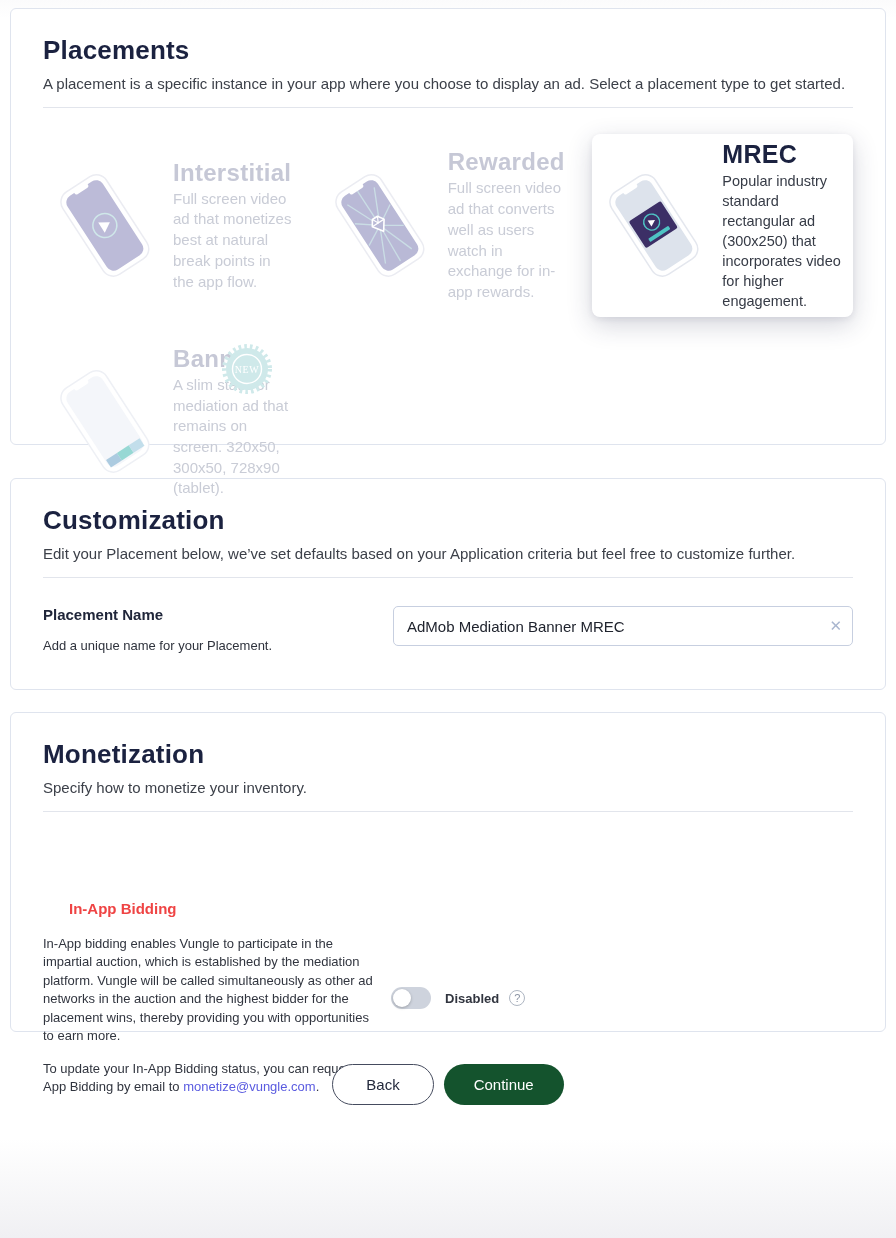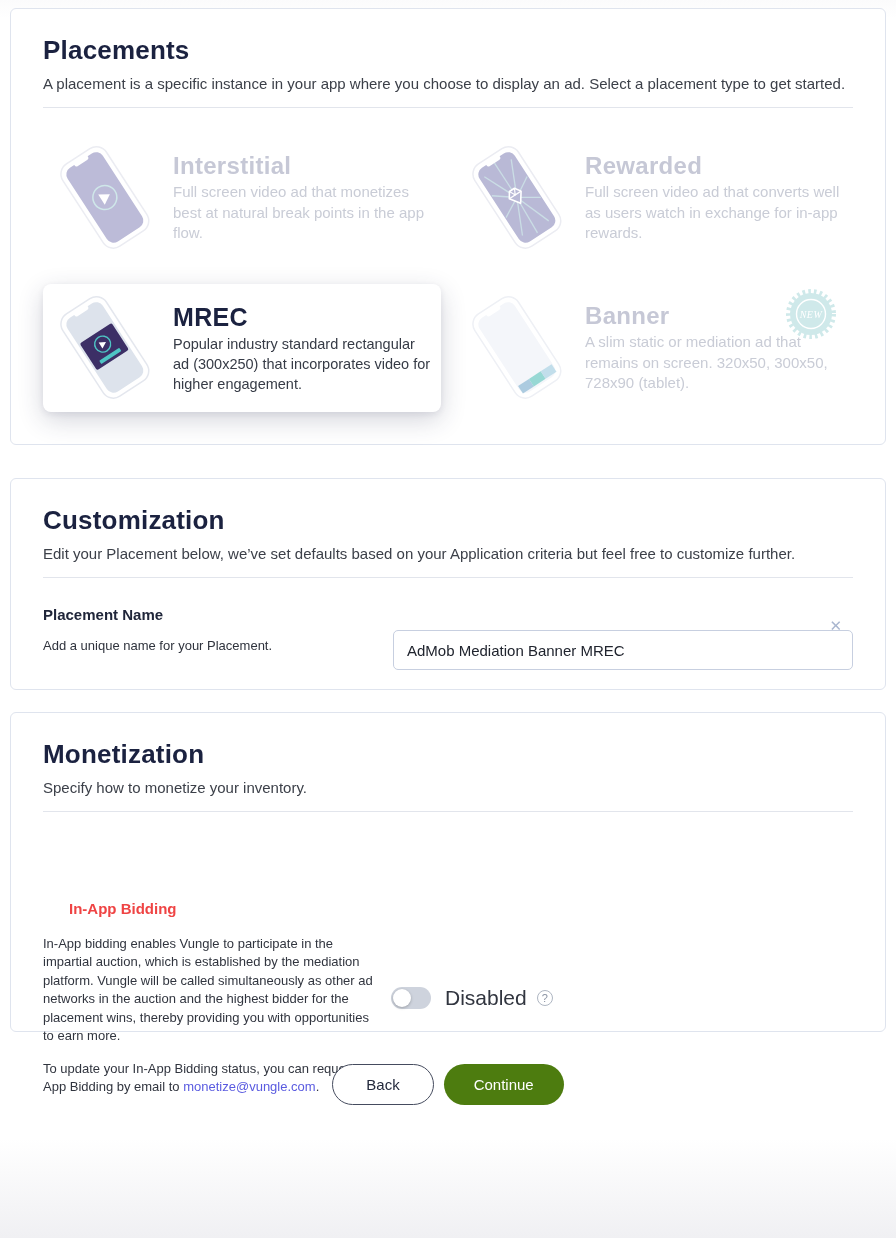--- a/index.html
+++ b/index.html
@@ -30,21 +30,21 @@
   }
   .divider {
     border: none;
     border-top: 1px solid #e2e5ec;
     margin-top: 15px;
   }
   
   #placements-card { margin-top: 8px; height: 437px; }
   .type-grid {
     display: grid;
-    grid-template-columns: 1fr 1fr;
+    grid-template-columns: 1fr 1fr 1fr;
     column-gap: 14px;
     row-gap: 22px;
     margin-top: 26px;
   }
   .type-cell {
     display: flex;
     align-items: center;
     gap: 10px;
     padding: 6px 10px 6px 2px;
     position: relative;
@@ -66,38 +66,37 @@
   }
   .type-desc {
     font-size: 15px;
     line-height: 1.38;
     margin-top: 2px;
   }
   .muted .type-name { color: #c6c8d6; }
   .muted .type-desc { color: #c9ccd6; }
   .selected .type-name { color: #1b2240; font-size: 25px; }
   .selected .type-desc { color: #363b46; font-size: 14.5px; }
-  .new-badge { position: absolute; top: 4px; right: 16px; width: 52px; height: 52px; font-style: italic; }
+  .new-badge { position: absolute; top: 4px; right: 31px; width: 52px; height: 52px; }
   
   #customization-card { margin-top: 33px; height: 212px; }
   .field-row { display: flex; align-items: flex-start; margin-top: 28px; gap: 11px; }
   .field-label-col { flex: 1; }
   .field-label { font-size: 15px; font-weight: bold; color: #20263a; }
   .field-helper { font-size: 13px; color: #2f333d; margin-top: 15px; }
   .input-wrap { position: relative; width: 460px; }
   .text-input {
     width: 460px; height: 40px;
     border: 1px solid #c7cfe0;
     border-radius: 5px;
     padding: 0 34px 0 13px;
     font-size: 15px;
     font-family: "Liberation Sans", sans-serif;
     color: #20242e;
     outline: none;
-    margin-top: 24px;
   }
   .clear-icon {
     position: absolute; right: 11px; top: 10px;
     color: #a9b6cf; font-size: 15px; cursor: pointer; line-height: 20px;
   }
   
   #monetization-card { margin-top: 22px; height: 320px; }
   .bidding-row { display: flex; margin-top: 88px; }
   .bidding-left { width: 348px; flex: none; }
   .bidding-label { font-size: 15px; font-weight: bold; color: #ef4444; margin-left: 26px; }
@@ -110,21 +109,21 @@
   .bidding-right { display: flex; align-items: center; gap: 14px; padding-top: 0; }
   .toggle {
     width: 40px; height: 22px; border-radius: 11px;
     background: #ced3dd; position: relative; cursor: pointer; flex: none;
   }
   .toggle-knob {
     position: absolute; left: 2px; top: 2px;
     width: 18px; height: 18px; border-radius: 50%;
     background: #ffffff; box-shadow: 0 1px 3px rgba(0,0,0,0.25);
   }
-  .toggle-status { font-size: 21px; color: #31353f; }
+  .toggle-status { font-size: 13px; color: #31353f; font-weight: bold; }
   .help-icon {
     width: 16px; height: 16px; border-radius: 50%;
     border: 1px solid #aeb6c2; color: #8a93a3;
     font-size: 11px; display: inline-flex; align-items: center; justify-content: center;
     cursor: pointer; margin-left: -4px;
   }
   
   .footer-actions {
     display: flex; justify-content: center; gap: 10px;
     margin-top: 32px; padding-bottom: 16px;
@@ -132,21 +131,21 @@
   .btn {
     height: 41px; border-radius: 20.5px;
     font-size: 15px; font-family: "Liberation Sans", sans-serif;
     cursor: pointer; padding: 0 30px;
   }
   .btn-back {
     background: #ffffff; border: 1px solid #454b5e; color: #23293c;
     padding: 8px 33px;
   }
   .btn-continue {
-    background: #4d7c0f; border: none; color: #ffffff;
+    background: #14532d; border: none; color: #ffffff;
   }
 </style>
 </head>
 <body>
 
 <section class="card" id="placements-card">
   <h1 class="card-title">Placements</h1>
   <p class="card-subtitle">A placement is a specific instance in your app where you choose to display an ad. Select a placement type to get started.</p>
   <hr class="divider">
 

